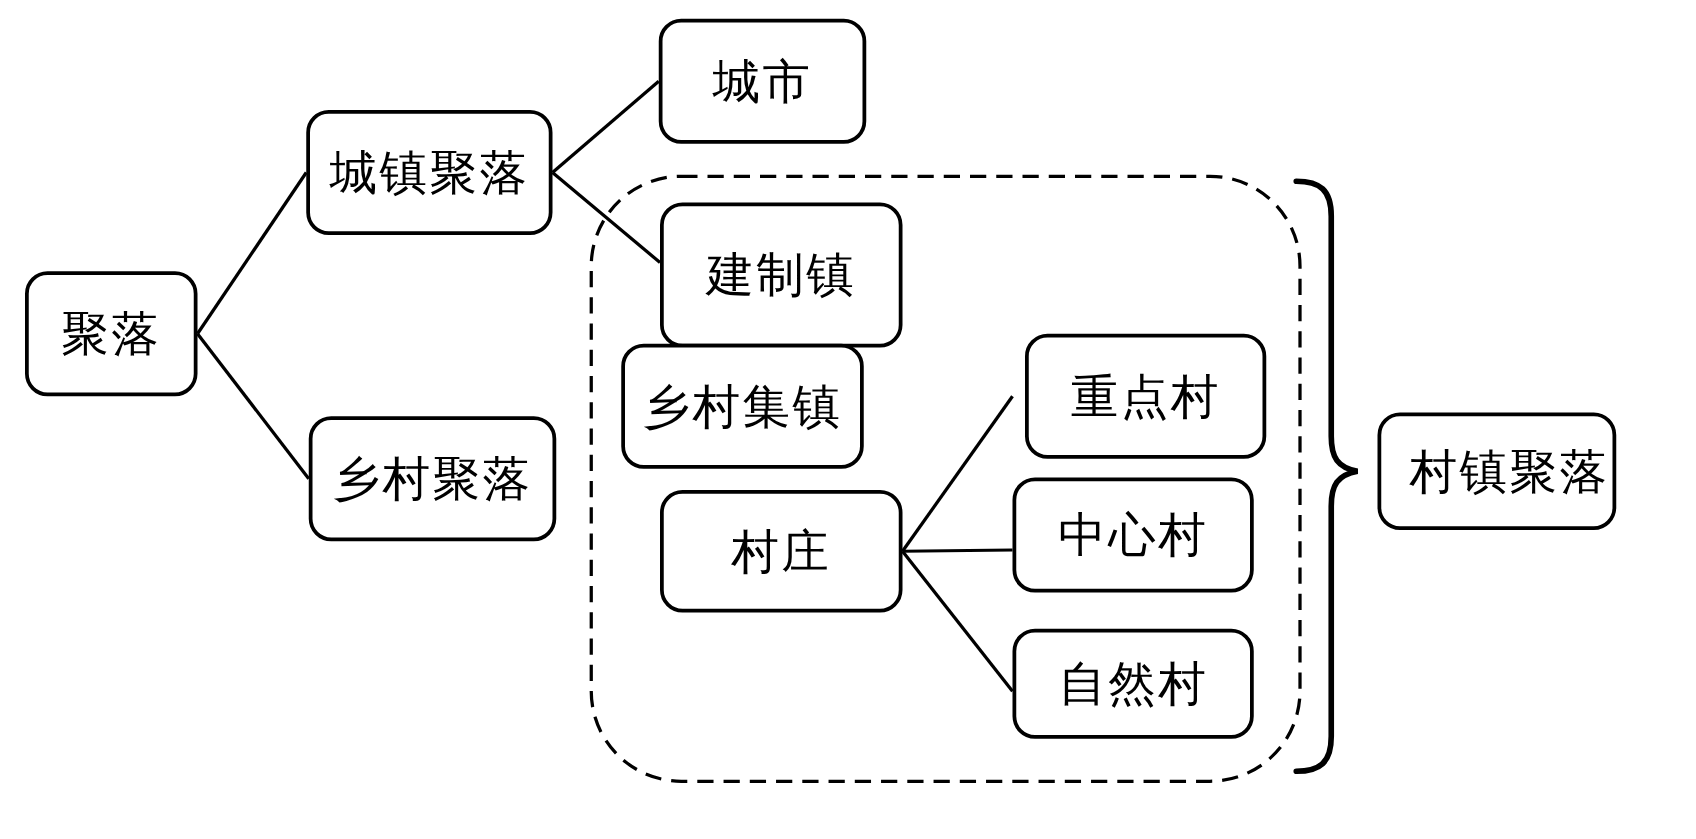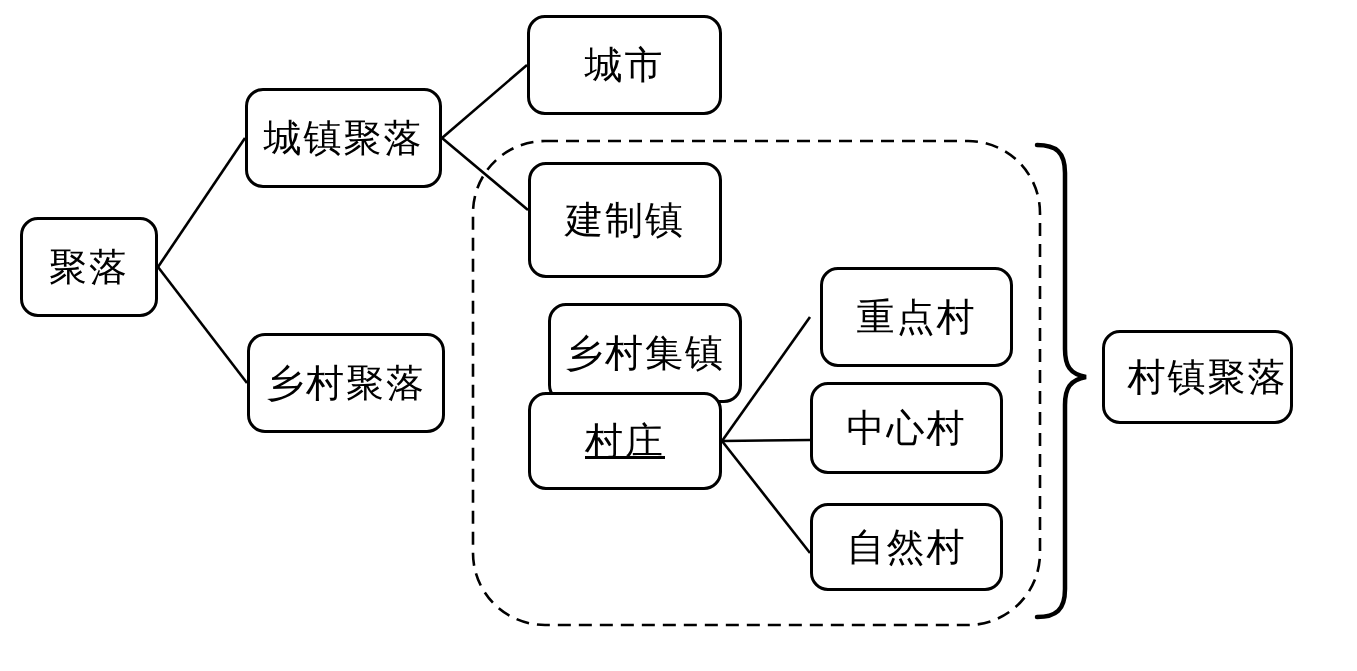--- a/index.html
+++ b/index.html
@@ -27,24 +27,24 @@
     justify-content: center;
     font-size: 38px;
     color: #000000;
     letter-spacing: 2px;
     white-space: nowrap;
   }
   
   #n-root            { left: 20px;   top: 217px; width: 138px; height: 100px; }
   #n-urban           { left: 245px;  top: 88px;  width: 197px; height: 100px; }
   #n-rural           { left: 247px;  top: 333px; width: 198px; height: 100px; }
-  #n-city            { left: 527px;  top: 15px;  width: 195px; height: 100px; }
+  #n-city            { left: 527px;  top: 15px;  width: 166px; height: 100px; }
   #n-designated-town { left: 528px;  top: 162px; width: 194px; height: 116px;  }
-  #n-rural-market    { left: 548px;  top: 275px; width: 194px; height: 100px; margin-top: 28px; }
-  #n-village         { left: 528px;  top: 392px; width: 194px; height: 98px; text-decoration: underline;  }
+  #n-rural-market    { left: 497px;  top: 275px; width: 194px; height: 100px; }
+  #n-village         { left: 528px;  top: 392px; width: 194px; height: 98px;  }
   #n-key-village     { left: 820px;  top: 267px; width: 193px; height: 100px; }
   #n-central-village { left: 810px;  top: 382px; width: 193px; height: 92px; font-family: Liberation Serif, serif;  }
   #n-natural-village { left: 810px;  top: 503px; width: 193px; height: 88px; text-align: center;  }
   #n-village-town    { left: 1102px; top: 330px; width: 191px; height: 94px; padding-left: 20px;  }
 </style>
 </head>
 <body>
 
 <div id="canvas">
 

